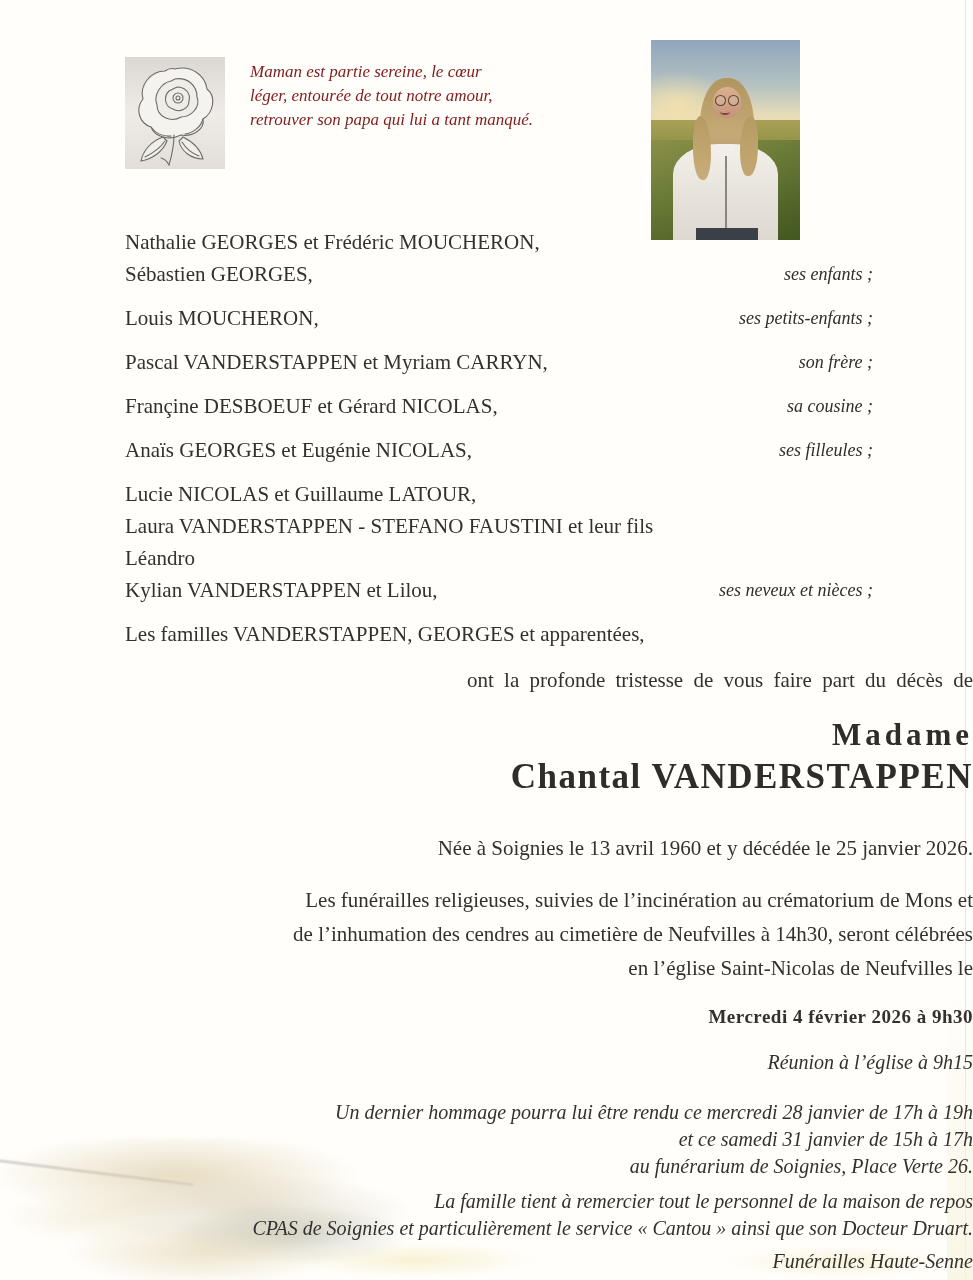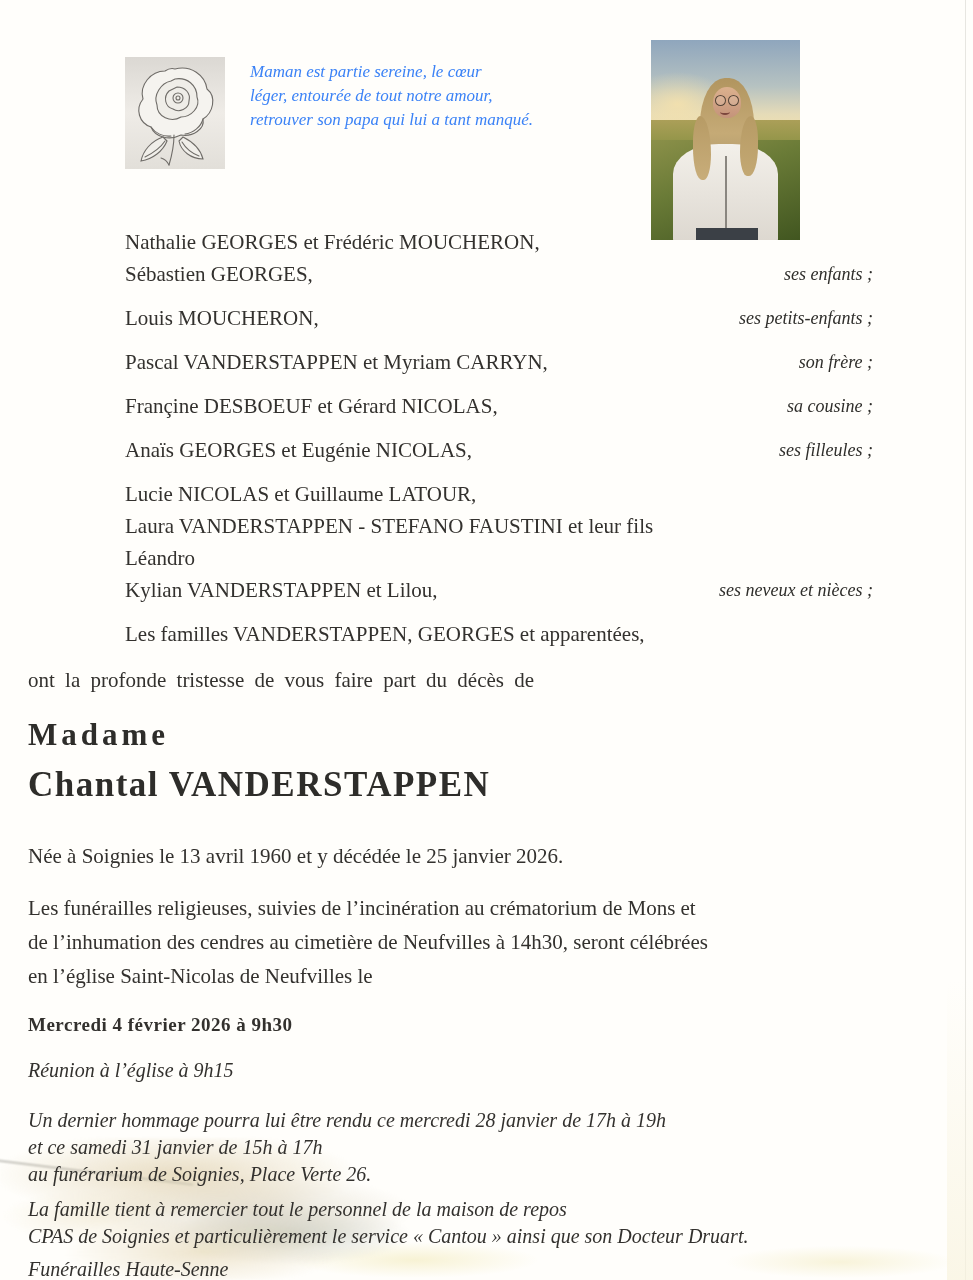--- a/index.html
+++ b/index.html
@@ -32,21 +32,21 @@
     filter:blur(1px);
   }
   .watermark::before{
     content:"";position:absolute;left:-6px;top:34px;width:200px;height:1px;
     background:linear-gradient(90deg,#85857c,#b9b3a2);transform:rotate(7deg);
   }
   
   .rose{position:absolute;left:125px;top:57px;width:100px;height:112px;z-index:1;}
   .quote{
     position:absolute;left:250px;top:60px;width:310px;z-index:1;
-    font-style:italic;font-size:17px;line-height:24px;color:#3b82f6;
+    font-style:italic;font-size:17px;line-height:24px;color:#7f1d1d;
   }
   .photo{
     position:absolute;left:651px;top:40px;width:149px;height:200px;z-index:1;
     overflow:hidden;background:#c8d0c4;
   }
   .p-sky{position:absolute;left:0;right:0;top:0;height:42%;
     background:linear-gradient(180deg,#8fa6bd 0%,#b6c2c1 55%,#e5dbb8 88%,#ecdfb2 100%);}
   .p-glow{position:absolute;left:-18%;top:16%;width:72%;height:32%;
     background:radial-gradient(closest-side, rgba(246,226,172,.85), rgba(246,226,172,0));}
   .p-far{position:absolute;left:0;right:0;top:40%;height:13%;
@@ -74,24 +74,24 @@
   .p-hairfall-r{position:absolute;left:60%;top:38%;width:12%;height:30%;
     background:linear-gradient(180deg,#b79b65,#c3a873);border-radius:60% 40% 50% 40%;}
   .p-zip{position:absolute;left:49.5%;top:58%;width:2px;height:38%;background:#8a8680;}
   .p-pants{position:absolute;left:30%;bottom:0;width:42%;height:6%;background:#3b4046;}
   
   .flow{position:absolute;left:0;top:218px;width:973px;z-index:1;}
   .family{margin-left:125px;width:748px;}
   .family-group{display:flex;justify-content:space-between;align-items:flex-end;margin-bottom:12px;margin-top:8px;}
   .names{font-size:21px;line-height:32px;}
   .relation{font-style:italic;font-size:18px;line-height:32px;white-space:nowrap;color:#2f2e2b;}
-  .c{text-align:left;padding-left:28px;}
+  .c{text-align:right;padding-left:28px;}
   .announcement{font-size:21px;word-spacing:5px;line-height:29px;margin-top:16px;}
   .deceased-title{font-size:31px;letter-spacing:4px;line-height:36px;margin-top:22px;font-weight:600;color:#2e2d2a;}
-  .deceased-name{font-size:35px;letter-spacing:1.5px;line-height:44px;margin-top:10px;font-weight:600;color:#2e2d2a;}
+  .deceased-name{font-size:35px;letter-spacing:1.5px;line-height:44px;margin-top:2px;font-weight:600;color:#2e2d2a;}
   .life-dates{font-size:21px;line-height:30px;margin-top:34px;}
   .ceremony{font-size:21px;line-height:34px;margin-top:20px;}
   .ceremony-date{font-size:19px;font-weight:700;line-height:32px;margin-top:16px;letter-spacing:.5px;}
   .meeting{font-size:20px;font-style:italic;line-height:26px;margin-top:16px;}
   .tribute{font-size:20px;font-style:italic;line-height:27px;margin-top:24px;}
   .thanks{font-size:20px;font-style:italic;line-height:27px;margin-top:8px;}
   .funeral-home{font-size:20px;font-style:italic;line-height:26px;margin-top:6px;}
 </style>
 </head>
 <body>

